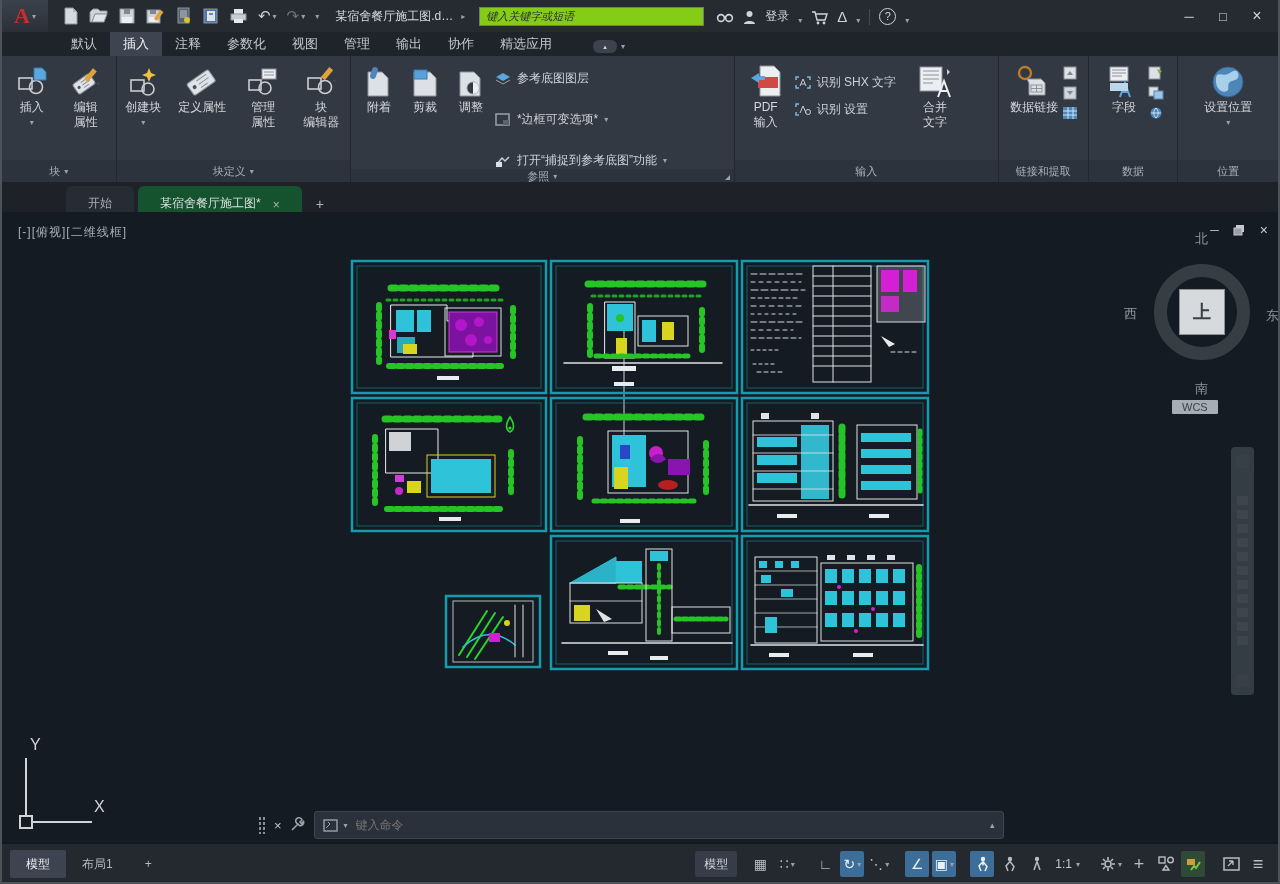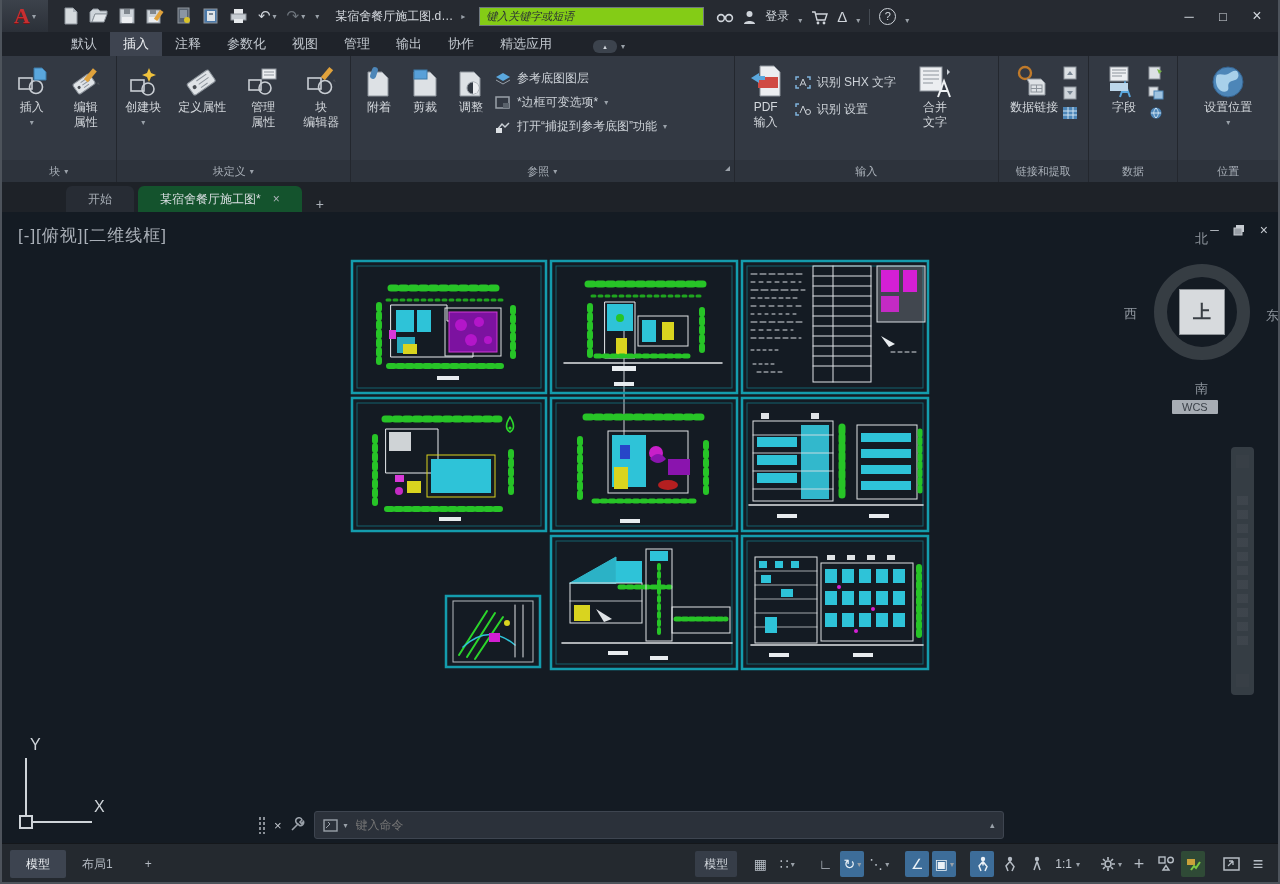--- a/index.html
+++ b/index.html
@@ -28,33 +28,33 @@
   .rtab-collapse{margin-left:28px;display:flex;align-items:center;gap:4px;margin-bottom:3px;}
   .pill{width:24px;height:13px;background:#3c434d;border-radius:6px;color:#cfd4da;font-size:7px;display:flex;align-items:center;justify-content:center;}
   
   .ribbon{position:absolute;left:0;top:56px;width:100%;height:126px;background:#333943;display:flex;}
   .rpanel{height:126px;border-right:1px solid #23272e;display:flex;flex-direction:column;}
   .rpanel .content{flex:1;display:flex;align-items:flex-start;justify-content:center;padding-top:6px;gap:2px;}
   .rpanel .plabel{height:22px;background:#2d333c;display:flex;align-items:center;justify-content:center;gap:4px;
                   font-size:11px;color:#aab1b9;position:relative;}
   .bigbtn{display:flex;flex-direction:column;align-items:center;width:52px;padding-top:2px;color:#d3d7dc;font-size:12px;line-height:15px;}
   .bigbtn .ic{height:36px;display:flex;align-items:center;justify-content:center;}
-  .rowcol{display:flex;flex-direction:column;justify-content:flex-start;gap:7px;padding-top:8px;}
+  .rowcol{display:flex;flex-direction:column;justify-content:flex-start;gap:24px;padding-top:8px;}
   .rrow{display:flex;align-items:center;gap:6px;font-size:12px;color:#cdd2d8;}
   .launcher{position:absolute;right:4px;top:6px;width:0;height:0;border-left:5px solid transparent;border-bottom:5px solid #9aa1a9;}
   
   .ftabs{position:absolute;left:0;top:182px;width:100%;height:30px;background:#1e2228;display:flex;align-items:flex-end;padding-left:64px;}
-  .ftab{height:26px;display:flex;align-items:center;padding:0 22px;font-size:12px;color:#a7adb5;background:#272c34;
+  .ftab{height:26px;display:flex;align-items:flex-end;padding:0 22px;font-size:12px;color:#a7adb5;background:#272c34;
         border-radius:6px 6px 0 0;margin-right:4px;}
   .ftab.active{background:#14532d;color:#dbdfe3;}
   .ftab .x{margin-left:12px;color:#aeb4bb;font-size:12px;}
   .ftab-plus{color:#aeb4bb;font-size:14px;padding:0 10px;}
   
   .canvas{position:absolute;left:0;top:212px;width:1280px;height:631px;background:#141b23;}
-  .vplabel{position:absolute;left:16px;top:12px;font-size:17px;color:#a9afb7;letter-spacing:1px;}
+  .vplabel{position:absolute;left:16px;top:12px;font-size:12px;color:#a9afb7;letter-spacing:1px;}
   .dwinctl{position:absolute;right:14px;top:10px;display:flex;align-items:center;gap:14px;color:#c6cbd1;font-size:12px;}
   .viewcube{position:absolute;left:1152px;top:52px;width:96px;height:96px;}
   .vring{position:absolute;left:0;top:0;width:96px;height:96px;border-radius:50%;border:13px solid #3a4046;opacity:.92;}
   .vface{position:absolute;left:25px;top:25px;width:46px;height:46px;background:#d7dadd;border:1px solid #8c9196;
          display:flex;align-items:center;justify-content:center;font-size:18px;color:#3a3f45;font-weight:bold;}
   .vdir{position:absolute;font-size:13px;color:#8f969e;}
   .wcs{position:absolute;left:1170px;top:188px;background:#a7adb4;border-radius:1px;color:#3c424a;font-size:11px;padding:1px 10px;}
   .watermark{position:absolute;left:1229px;top:235px;width:23px;height:248px;background:rgba(150,158,168,.26);border-radius:4px;
              display:flex;flex-direction:column;align-items:center;justify-content:space-between;padding:8px 0;}
   .wmglyph{width:13px;height:13px;background:rgba(60,66,74,.45);}

